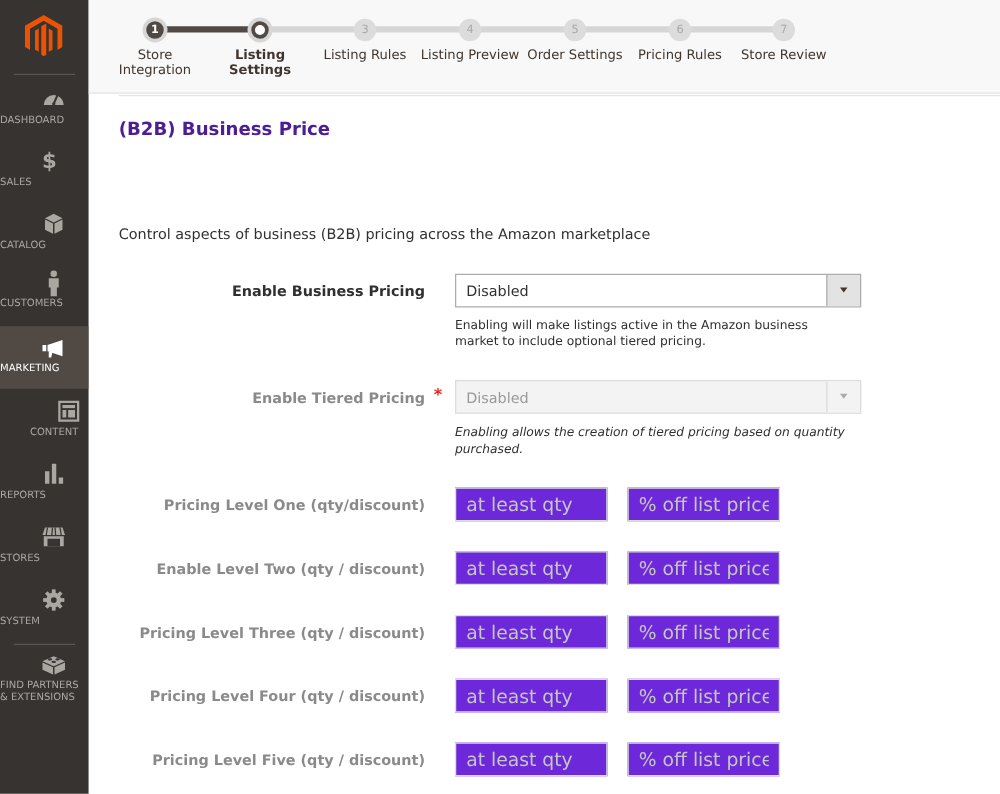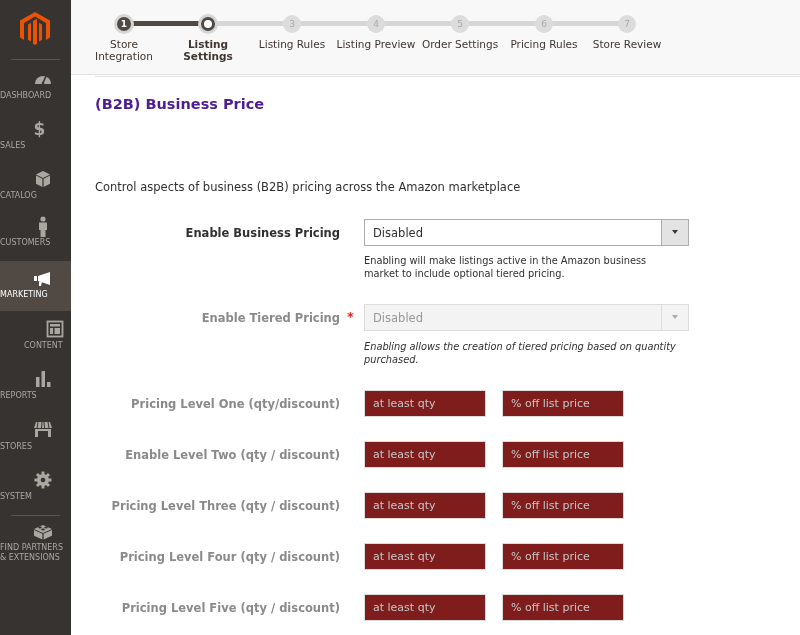--- a/index.html
+++ b/index.html
@@ -36,21 +36,21 @@
   .select .val { position: absolute; left: 8px; top: 6px; font-size: 11.5px; color: #303030; }
   .select .arrow-box { position: absolute; right: 0; top: 0; width: 27px; height: 25px; border-left: 1px solid #adadad; background: #e3e3e3; }
   .select .arrow { position: absolute; left: 10px; top: 10px; width: 0; height: 0; border-left: 3.5px solid transparent; border-right: 3.5px solid transparent; border-top: 4px solid #41362f; }
   .select.disabled { border-color: #dcdcdc; background: #f3f3f3; }
   .select.disabled .val { color: #999; }
   .select.disabled .arrow-box { border-left-color: #dcdcdc; background: #f3f3f3; }
   .select.disabled .arrow { border-top-color: #aaa; }
 
   .note { position: absolute; left: 293px; width: 320px; font-size: 9.8px; line-height: 13px; color: #303030; }
 
-  .inp { position: absolute; height: 27px; width: 122px; border: 1px solid #dcdcdc; background: #7f1d1d; font-size: 11px; color: #c2c2c2; padding: 7px 8px; font-family: "DejaVu Sans", sans-serif; }
+  .inp { position: absolute; height: 27px; width: 122px; border: 1px solid #dcdcdc; background: #6d28d9; font-size: 15px; color: #c2c2c2; padding: 7px 8px; font-family: "DejaVu Sans", sans-serif; }
   .inp.qty { left: 293px; }
   .inp.pct { left: 431px; }
   .inp::placeholder { color: #c6c6c6; }
 </style>
 </head>
 <body>
 
 <nav class="sidebar">
   <div class="logo">
     <svg width="30" height="34" viewBox="0 0 30 34">

